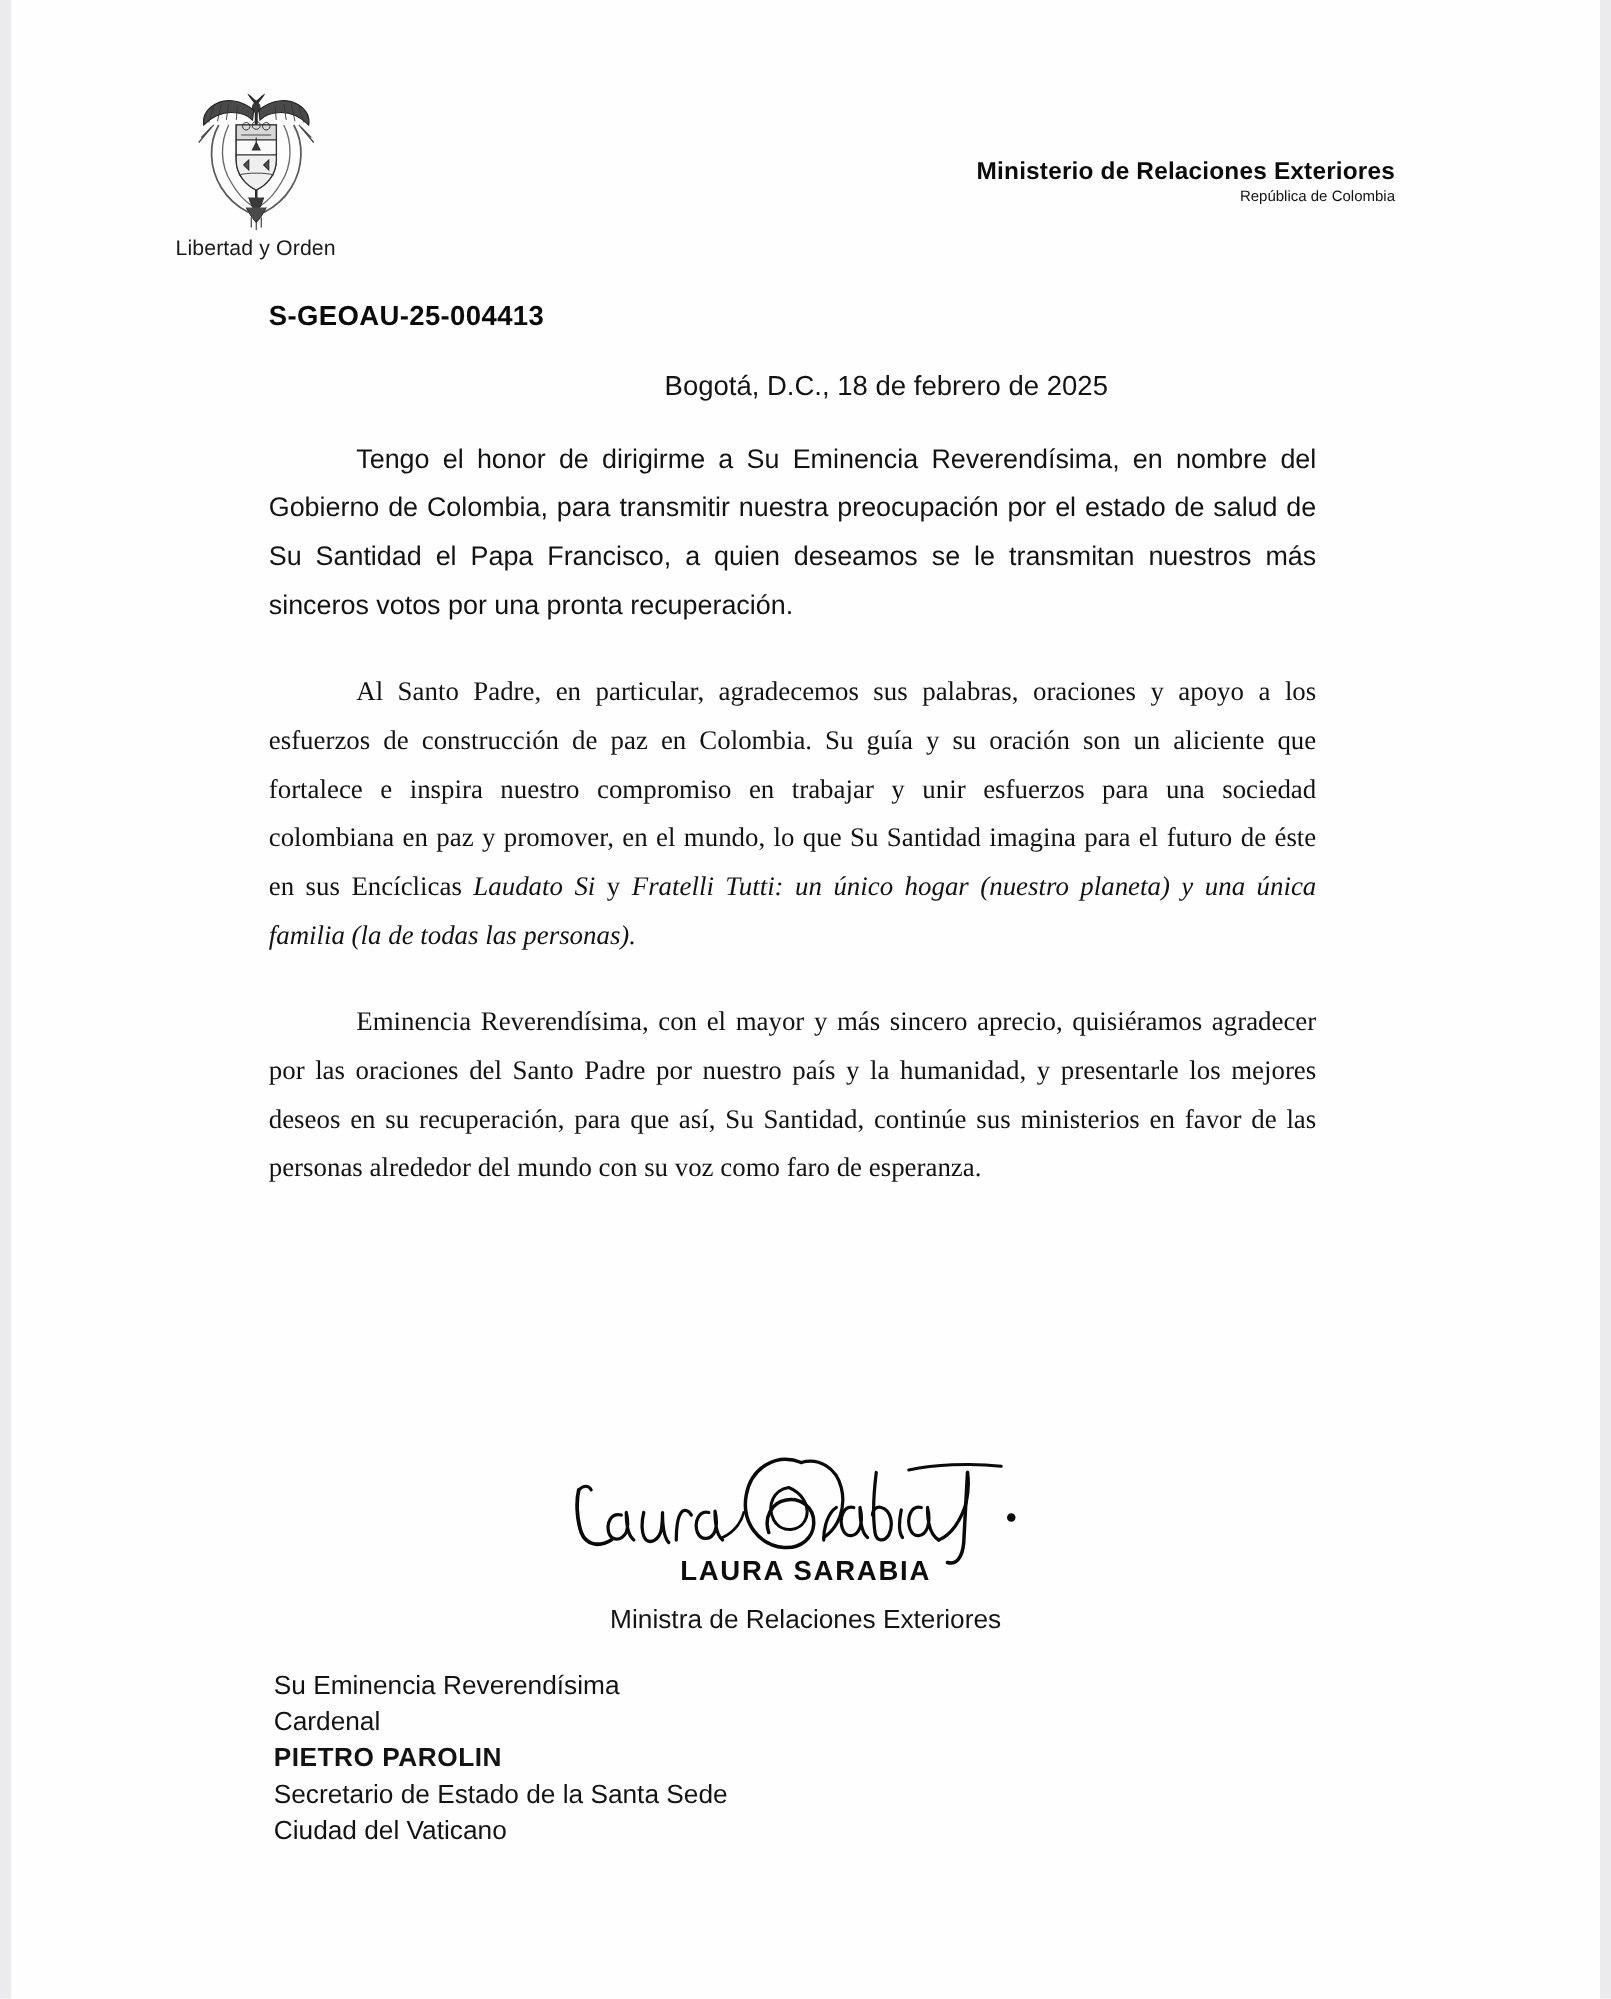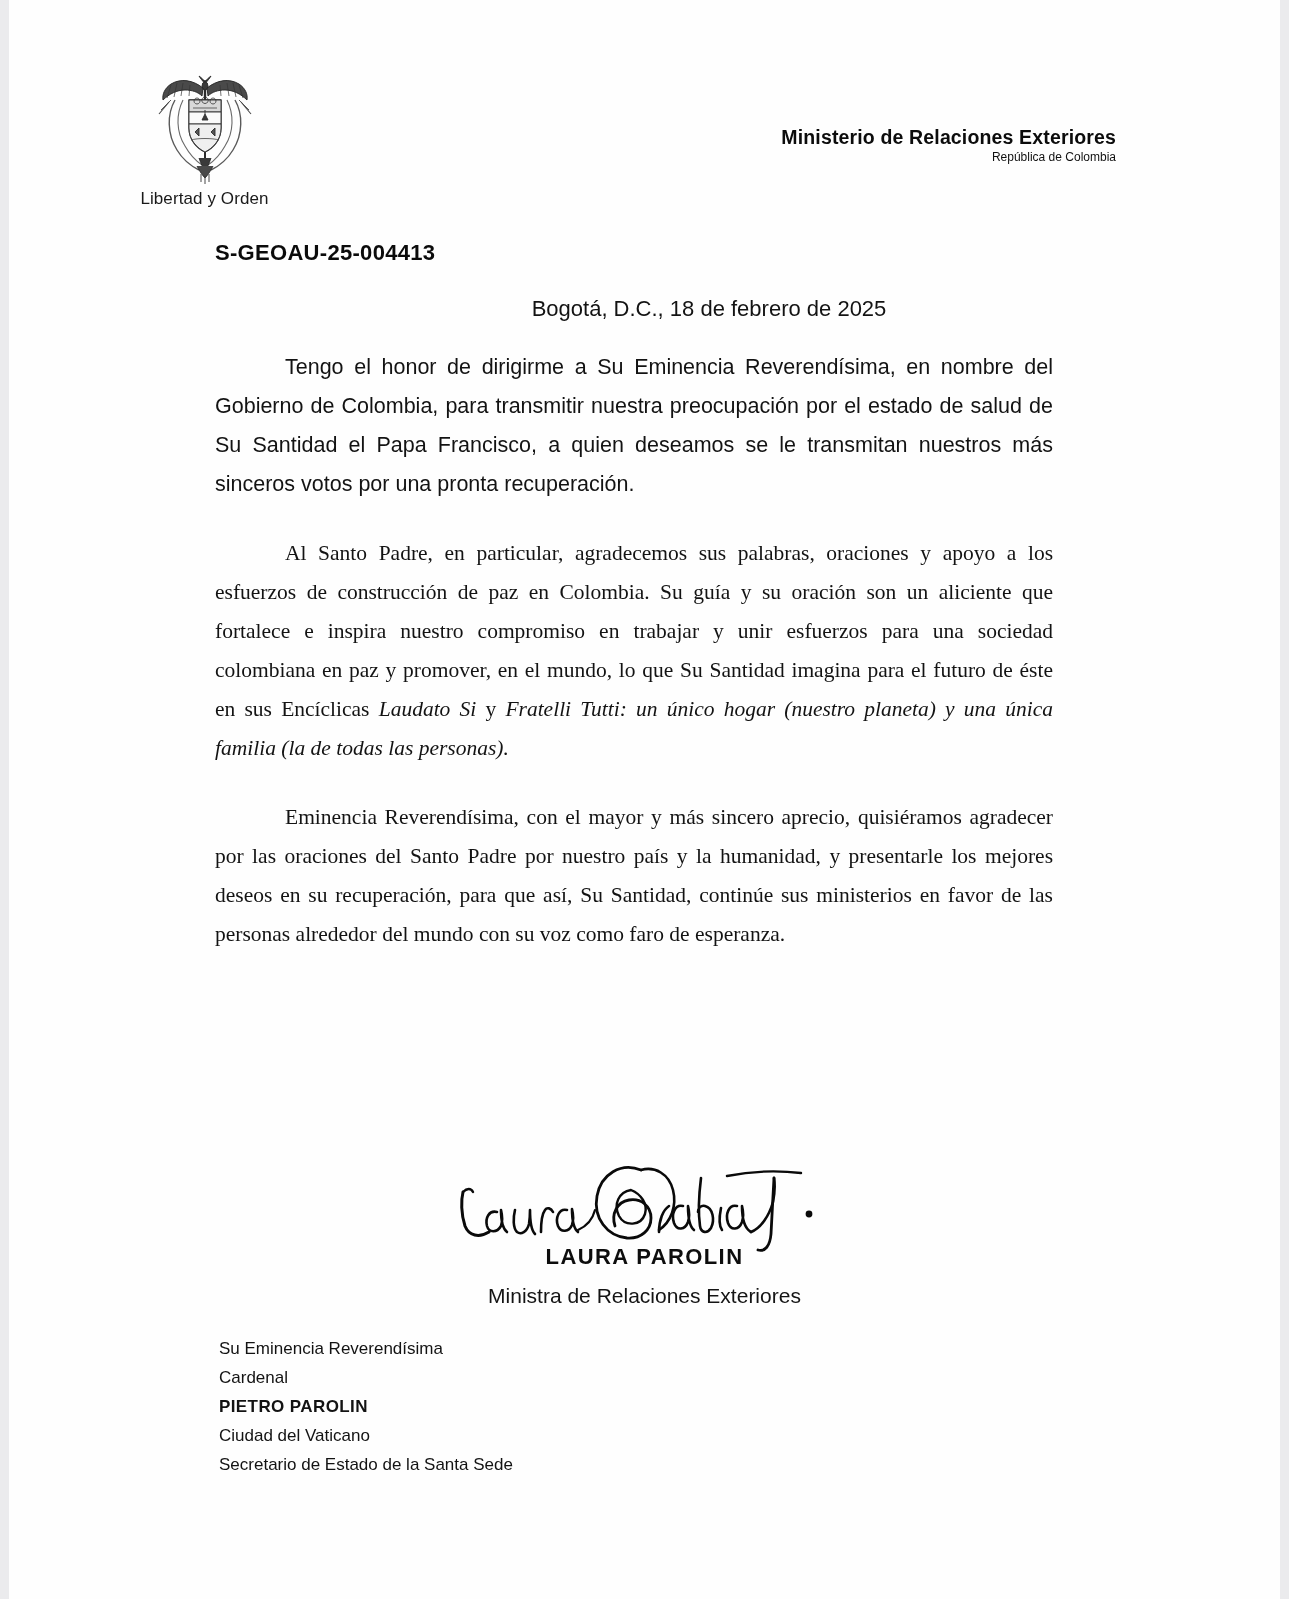--- a/index.html
+++ b/index.html
@@ -154,21 +154,21 @@
     margin-top: 14px;
     font-size: 21px;
     color: #141414;
   }
 
   
   .recipient {
     position: absolute;
     left: 210px;
     top: 1334px;
-    font-size: 17px;
+    font-size: 21px;
     line-height: 29px;
     color: #131313;
   }
   .recipient .strong {
     font-weight: bold;
     letter-spacing: 0.4px;
   }
 </style>
 </head>
 <body>
@@ -277,25 +277,25 @@
           <path d="M292 66 C284 64 280 74 283 83 C286 91 294 90 297 82 C299 76 298 70 297 66 C297 76 299 88 306 92" stroke-width="2.6"></path>
 
           <path d="M306 92 C316 88 324 76 328 62 C330 52 330 44 329 38" stroke-width="2.6"></path>
           <path d="M329 38 C328 54 327 76 326 94 C325 106 320 112 313 110" stroke-width="2.8"></path>
           <path d="M282 36 C302 32 330 30 356 33" stroke-width="2.4"></path>
 
           <circle cx="364" cy="74" r="3.4" fill="#0a0a0a" stroke="none"></circle>
         </g>
       </svg>
     </div>
-    <div class="sig-name">LAURA PAROLIN</div>
+    <div class="sig-name">LAURA SARABIA</div>
     <div class="sig-role">Ministra de Relaciones Exteriores</div>
   </div>
 
   <div class="recipient">
     <div>Su Eminencia Reverendísima</div>
     <div>Cardenal</div>
     <div class="strong">PIETRO PAROLIN</div>
+    <div>Secretario de Estado de la Santa Sede</div>
     <div>Ciudad del Vaticano</div>
-    <div>Secretario de Estado de la Santa Sede</div>
   </div>
 
 </div>
 
 </body></html>

